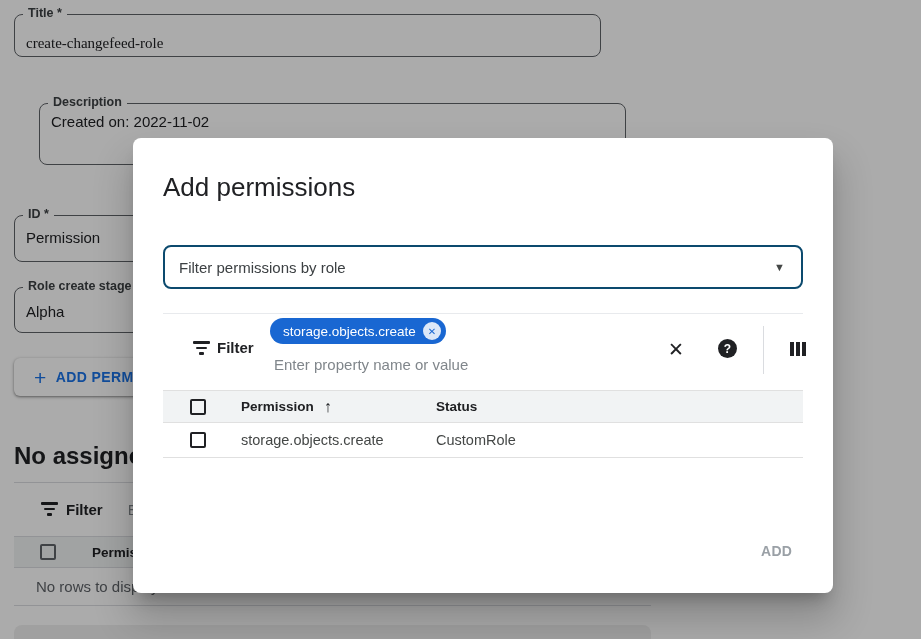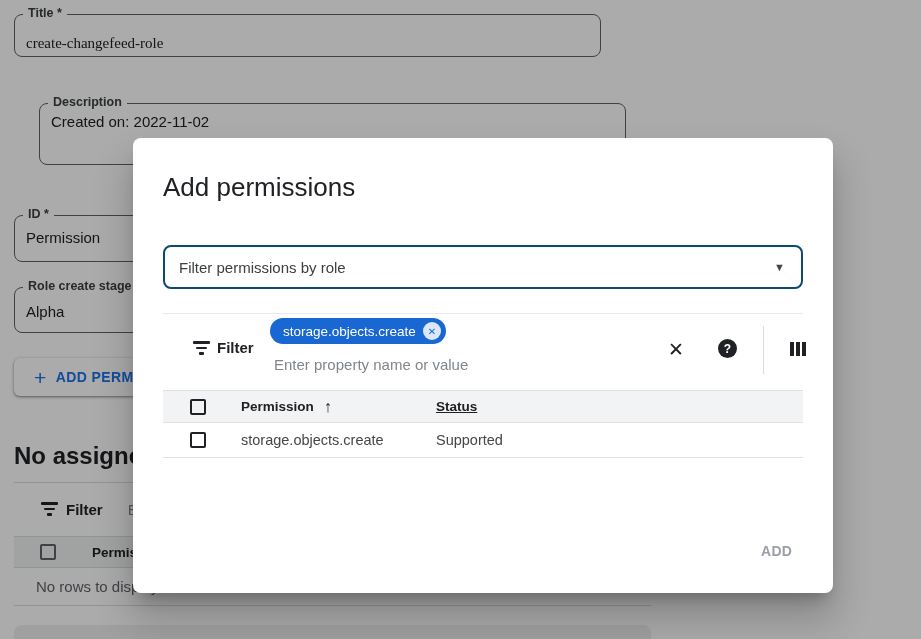--- a/index.html
+++ b/index.html
@@ -129,21 +129,21 @@
   .ib-cols { left: 627px; top: 28px; display: flex; gap: 2px; }
   .ib-cols i { display: block; width: 4px; height: 14px; background: #202124; }
 
   .dlg-thead { position: absolute; left: 30px; top: 252px; width: 640px; height: 33px;
     background: #f1f3f4; border-top: 1px solid #e0e0e0; border-bottom: 1px solid #e0e0e0;
     display: flex; align-items: center; }
   .dlg-thead .checkbox { margin-left: 27px; }
   .col-perm { margin-left: 35px; width: 195px; font-size: 13.5px; font-weight: bold;
     display: flex; align-items: center; gap: 10px; }
   .sort-arrow { font-size: 16px; font-weight: bold; }
-  .col-status { font-size: 13.5px; font-weight: bold; text-decoration: underline; }
+  .col-status { font-size: 13.5px; font-weight: bold; }
   .dlg-row { position: absolute; left: 30px; top: 285px; width: 640px; height: 35px;
     border-bottom: 1px solid #e0e0e0; background: #fff;
     display: flex; align-items: center; cursor: pointer; }
   .dlg-row .checkbox { margin-left: 27px; }
   .cell-perm { margin-left: 35px; width: 195px; font-size: 14.5px; color: #444746; }
   .cell-status { font-size: 14.5px; color: #444746; }
 
   .btn-cancel { position: absolute; left: 517px; top: 397px; width: 92px; height: 37px;
     background: #fff; border: none; border-radius: 8px;
     box-shadow: 0 1px 2px rgba(0,0,0,0.3), 0 2px 6px 1px rgba(0,0,0,0.15);
@@ -252,17 +252,17 @@
     <span class="col-perm">
       <span>Permission</span>
       <span class="sort-arrow">↑</span>
     </span>
     <span class="col-status">Status</span>
   </div>
 
   <div class="dlg-row">
     <span class="checkbox"></span>
     <span class="cell-perm">storage.objects.create</span>
-    <span class="cell-status">Supported</span>
+    <span class="cell-status">CustomRole</span>
   </div>
 
   <button class="btn-add" disabled="">ADD</button>
 </div>
 
 </body></html>

